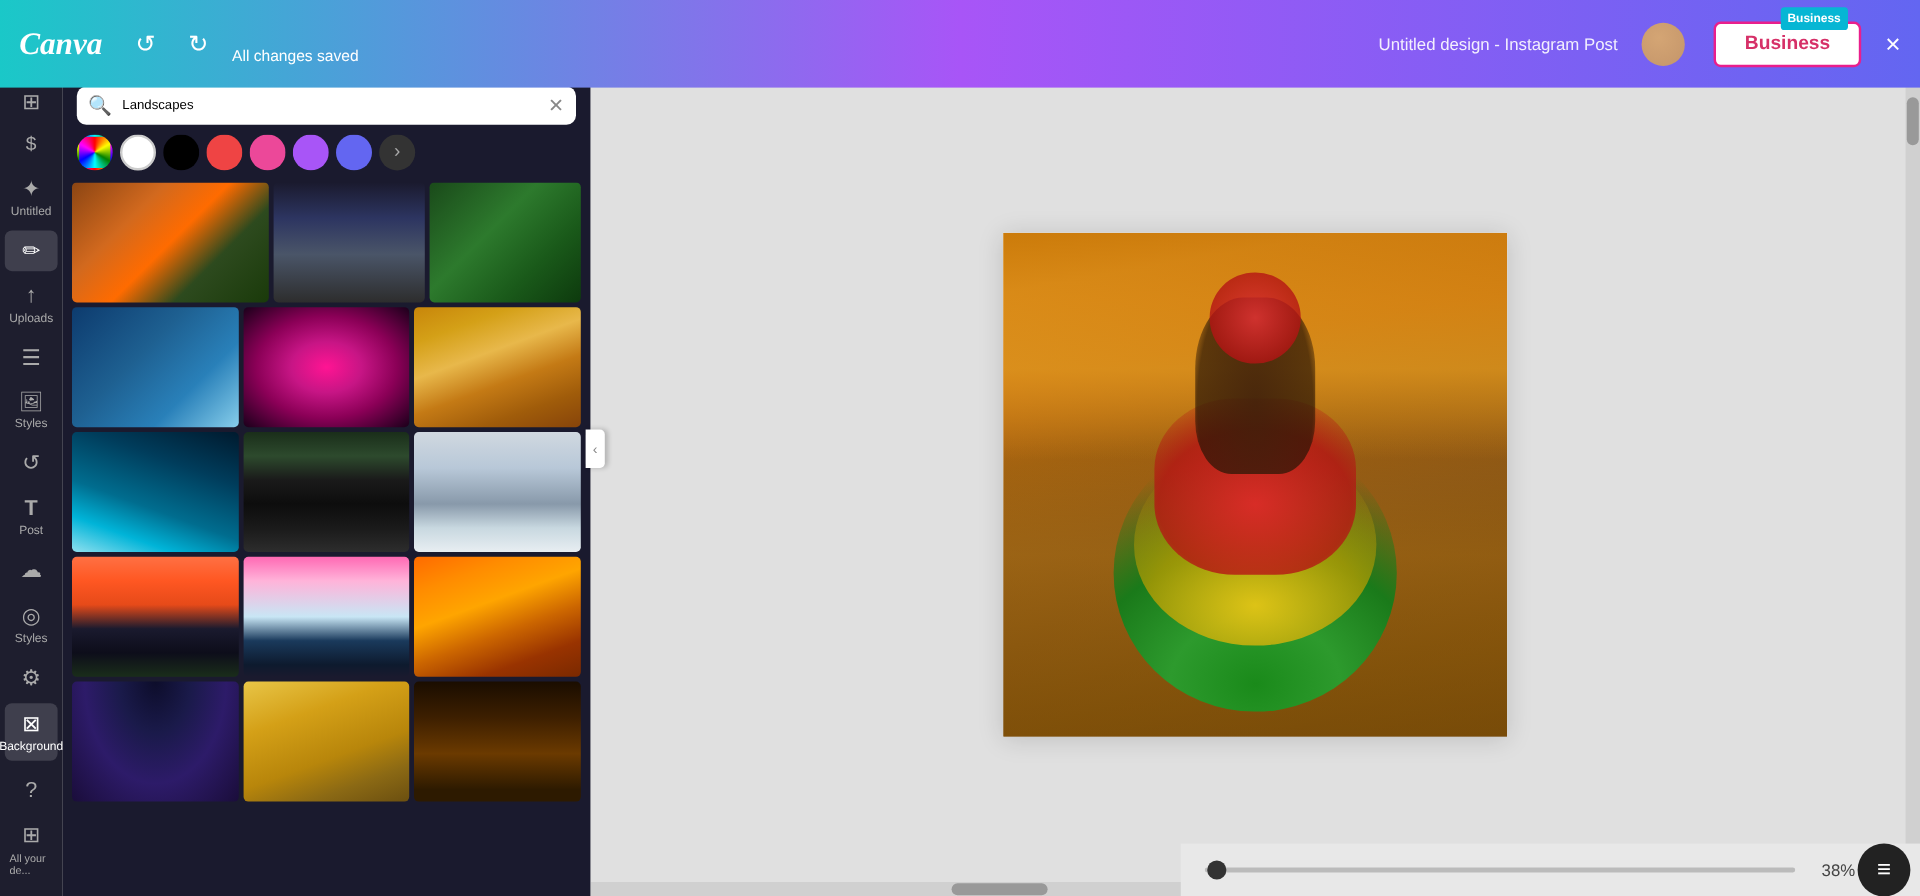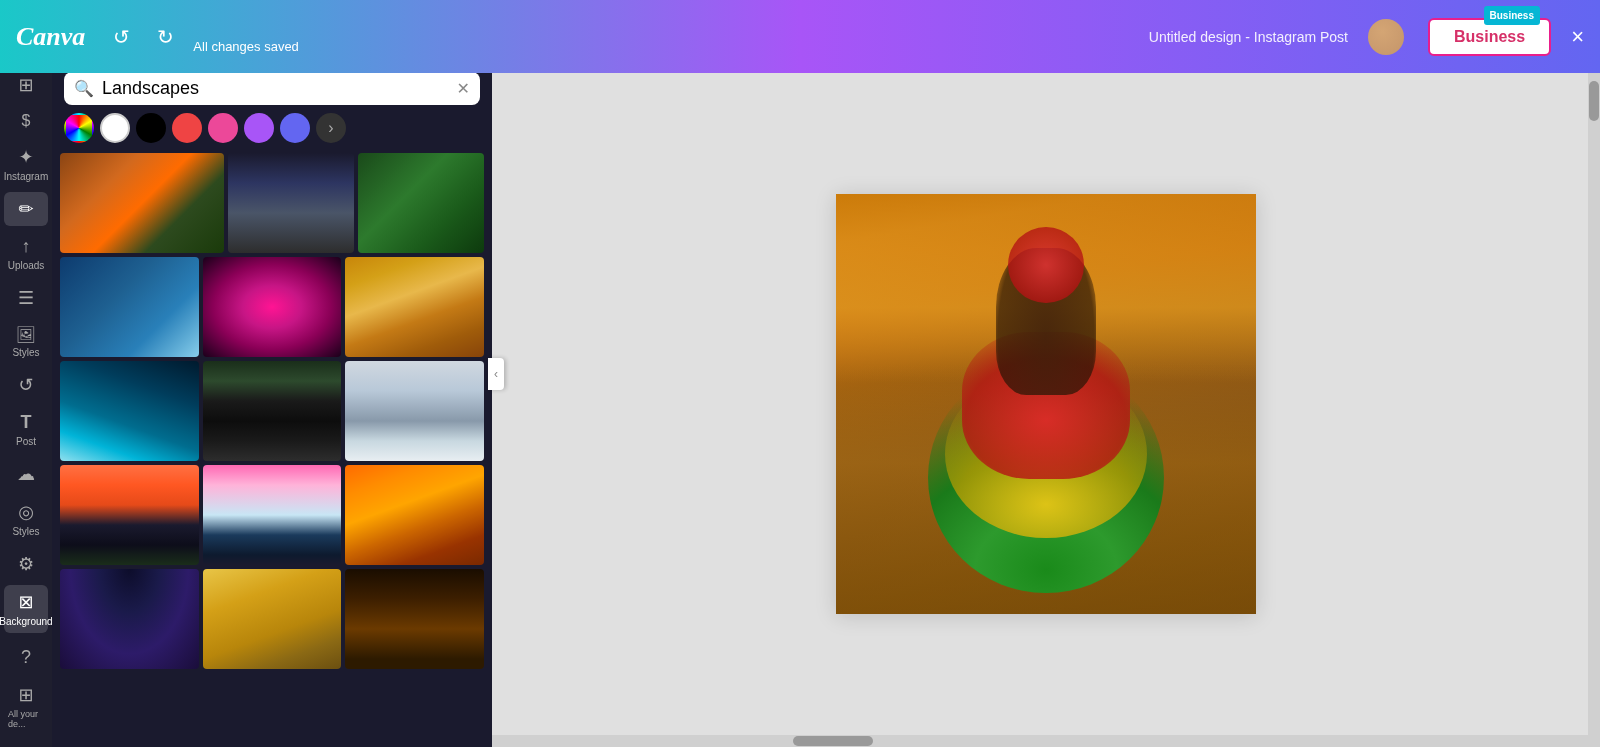--- a/index.html
+++ b/index.html
@@ -149,21 +149,21 @@
       align-items: center;
       margin: 12px 12px 8px 12px;
       background: white;
       border-radius: 8px;
       padding: 6px 10px;
       gap: 8px;
     }
     #search-bar input {
       border: none;
       outline: none;
-      font-size: 18px;
+      font-size: 11px;
       flex: 1;
       background: transparent;
     }
     #search-icon { color: #888; font-size: 16px; }
     #clear-icon { color: #888; font-size: 16px; cursor: pointer; }
 
     
     #color-filters {
       display: flex;
       align-items: center;
@@ -414,21 +414,21 @@
 
 <div id="icon-sidebar">
   <div class="icon-sidebar-item">
     <span class="icon-svg">⊞</span>
   </div>
   <div class="icon-sidebar-item">
     <span class="icon-svg" style="font-size:16px;">$</span>
   </div>
   <div class="icon-sidebar-item">
     <span class="icon-svg">✦</span>
-    <span>Instagram</span>
+    <span>Untitled</span>
   </div>
   <div class="icon-sidebar-item active">
     <span class="icon-svg">✏</span>
   </div>
   <div class="icon-sidebar-item">
     <span class="icon-svg">↑</span>
     <span>Uploads</span>
   </div>
   <div class="icon-sidebar-item">
     <span class="icon-svg">☰</span>
@@ -572,13 +572,25 @@
              background: radial-gradient(ellipse 60% 90% at 50% 60%, rgba(60,30,10,0.9) 0%, rgba(40,20,5,0.7) 80%, transparent 100%);
              border-radius:40% 40% 30% 30%;"></div>
 
         <div style="position:absolute; bottom:74%; left:41%; width:18%; height:18%;
              background: radial-gradient(circle at 50% 50%, rgba(220,50,50,0.9) 0%, rgba(180,20,20,0.8) 70%, transparent 100%);
              border-radius:50%;"></div>
       </div>
     </div>
   </div>
 
+  <div id="zoom-bar">
+    <div id="zoom-slider-track">
+      <div id="zoom-slider-thumb"></div>
+    </div>
+    <span id="zoom-percent">38%</span>
+    <div id="zoom-help">
+      <span>?</span>
+    </div>
+    <div id="chat-btn">
+      <span>≡</span>
+    </div>
+  </div>
 </div>
 
 </body></html>

